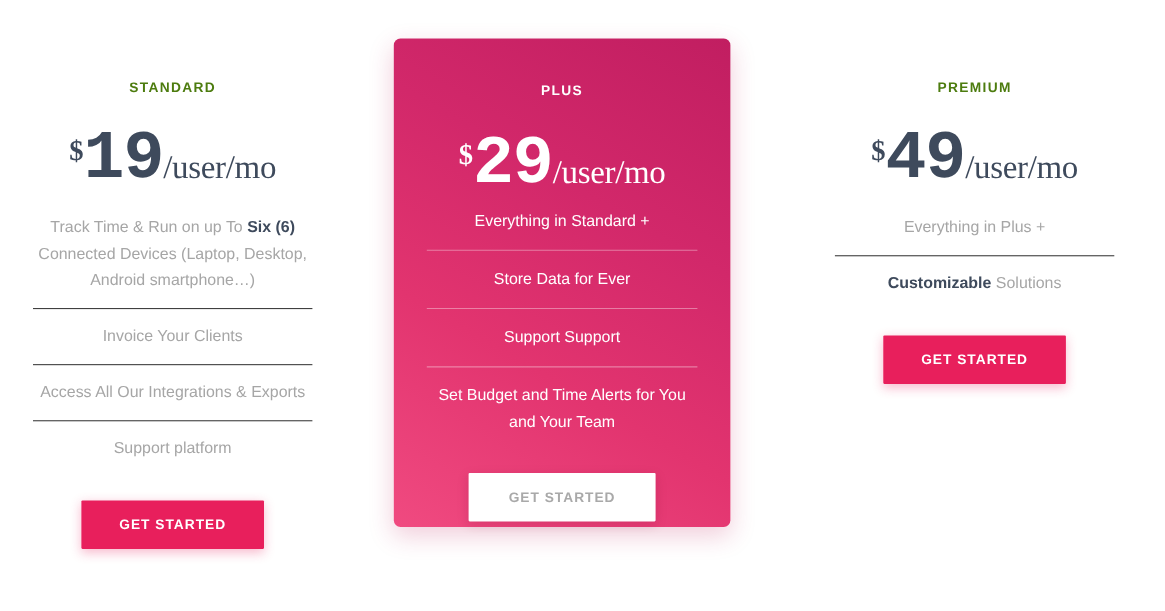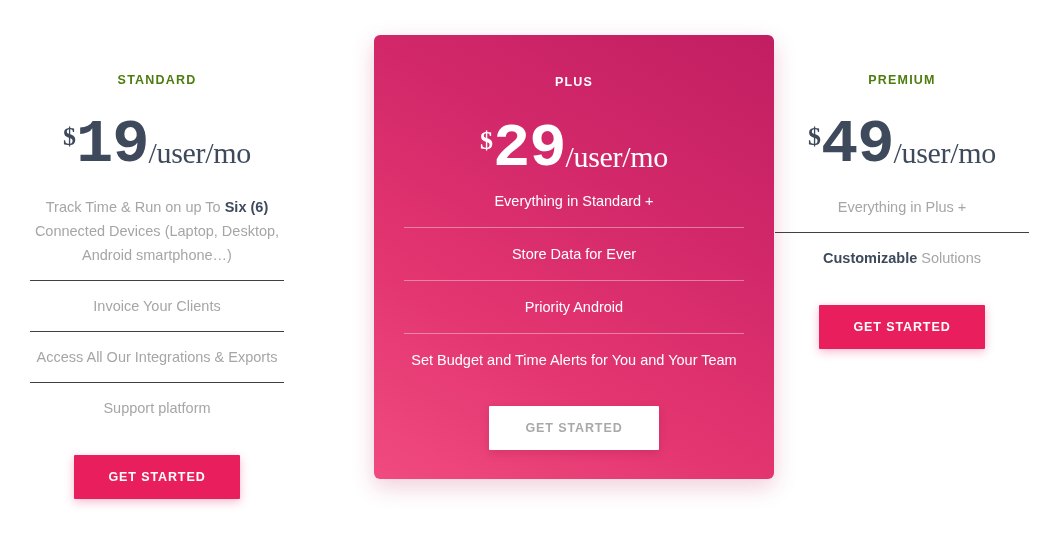--- a/index.html
+++ b/index.html
@@ -27,27 +27,27 @@
   .plan {
     box-sizing: border-box;
     position: absolute;
     top: 55px;
     width: 290px;
     padding: 0 18px;
     text-align: center;
   }
 
   .plan-standard { left: 12px; }
-  .plan-premium  { right: 12px; }
+  .plan-premium  { right: 28px; }
 
   
   .plan-featured {
     top: 35px;
-    left: 374px;
-    width: 400px;
+    left: 358px;
+    width: 306px;
     height: 444px;
     padding: 20px 30px 0;
     border-radius: 6px;
     background: linear-gradient(30deg, #f04a80 0%, #e2346f 35%, #d2286a 65%, #c11e61 100%);
     box-shadow: 0 8px 22px rgba(190, 30, 90, 0.22);
   }
 
   
   .plan-name {
     font-size: 12.5px;
@@ -188,21 +188,21 @@
 
     <div class="price-row">
       <span class="currency">$</span>
       <span class="amount">29</span>
       <span class="per">/user/mo</span>
     </div>
 
     <ul class="features">
       <li class="feature"><span>Everything in Standard +</span><b></b><span></span></li>
       <li class="feature"><span>Store Data for Ever</span><b></b><span></span></li>
-      <li class="feature"><span>Priority Android</span><b></b><span></span></li>
+      <li class="feature"><span>Support Support</span><b></b><span></span></li>
       <li class="feature"><span>Set Budget and Time Alerts for You and Your Team</span><b></b><span></span></li>
     </ul>
 
     <div class="cta-holder">
       <button class="cta cta-light">GET STARTED</button>
     </div>
   </div>
 
   <div class="plan plan-premium">
     <div class="plan-name">PREMIUM</div>

